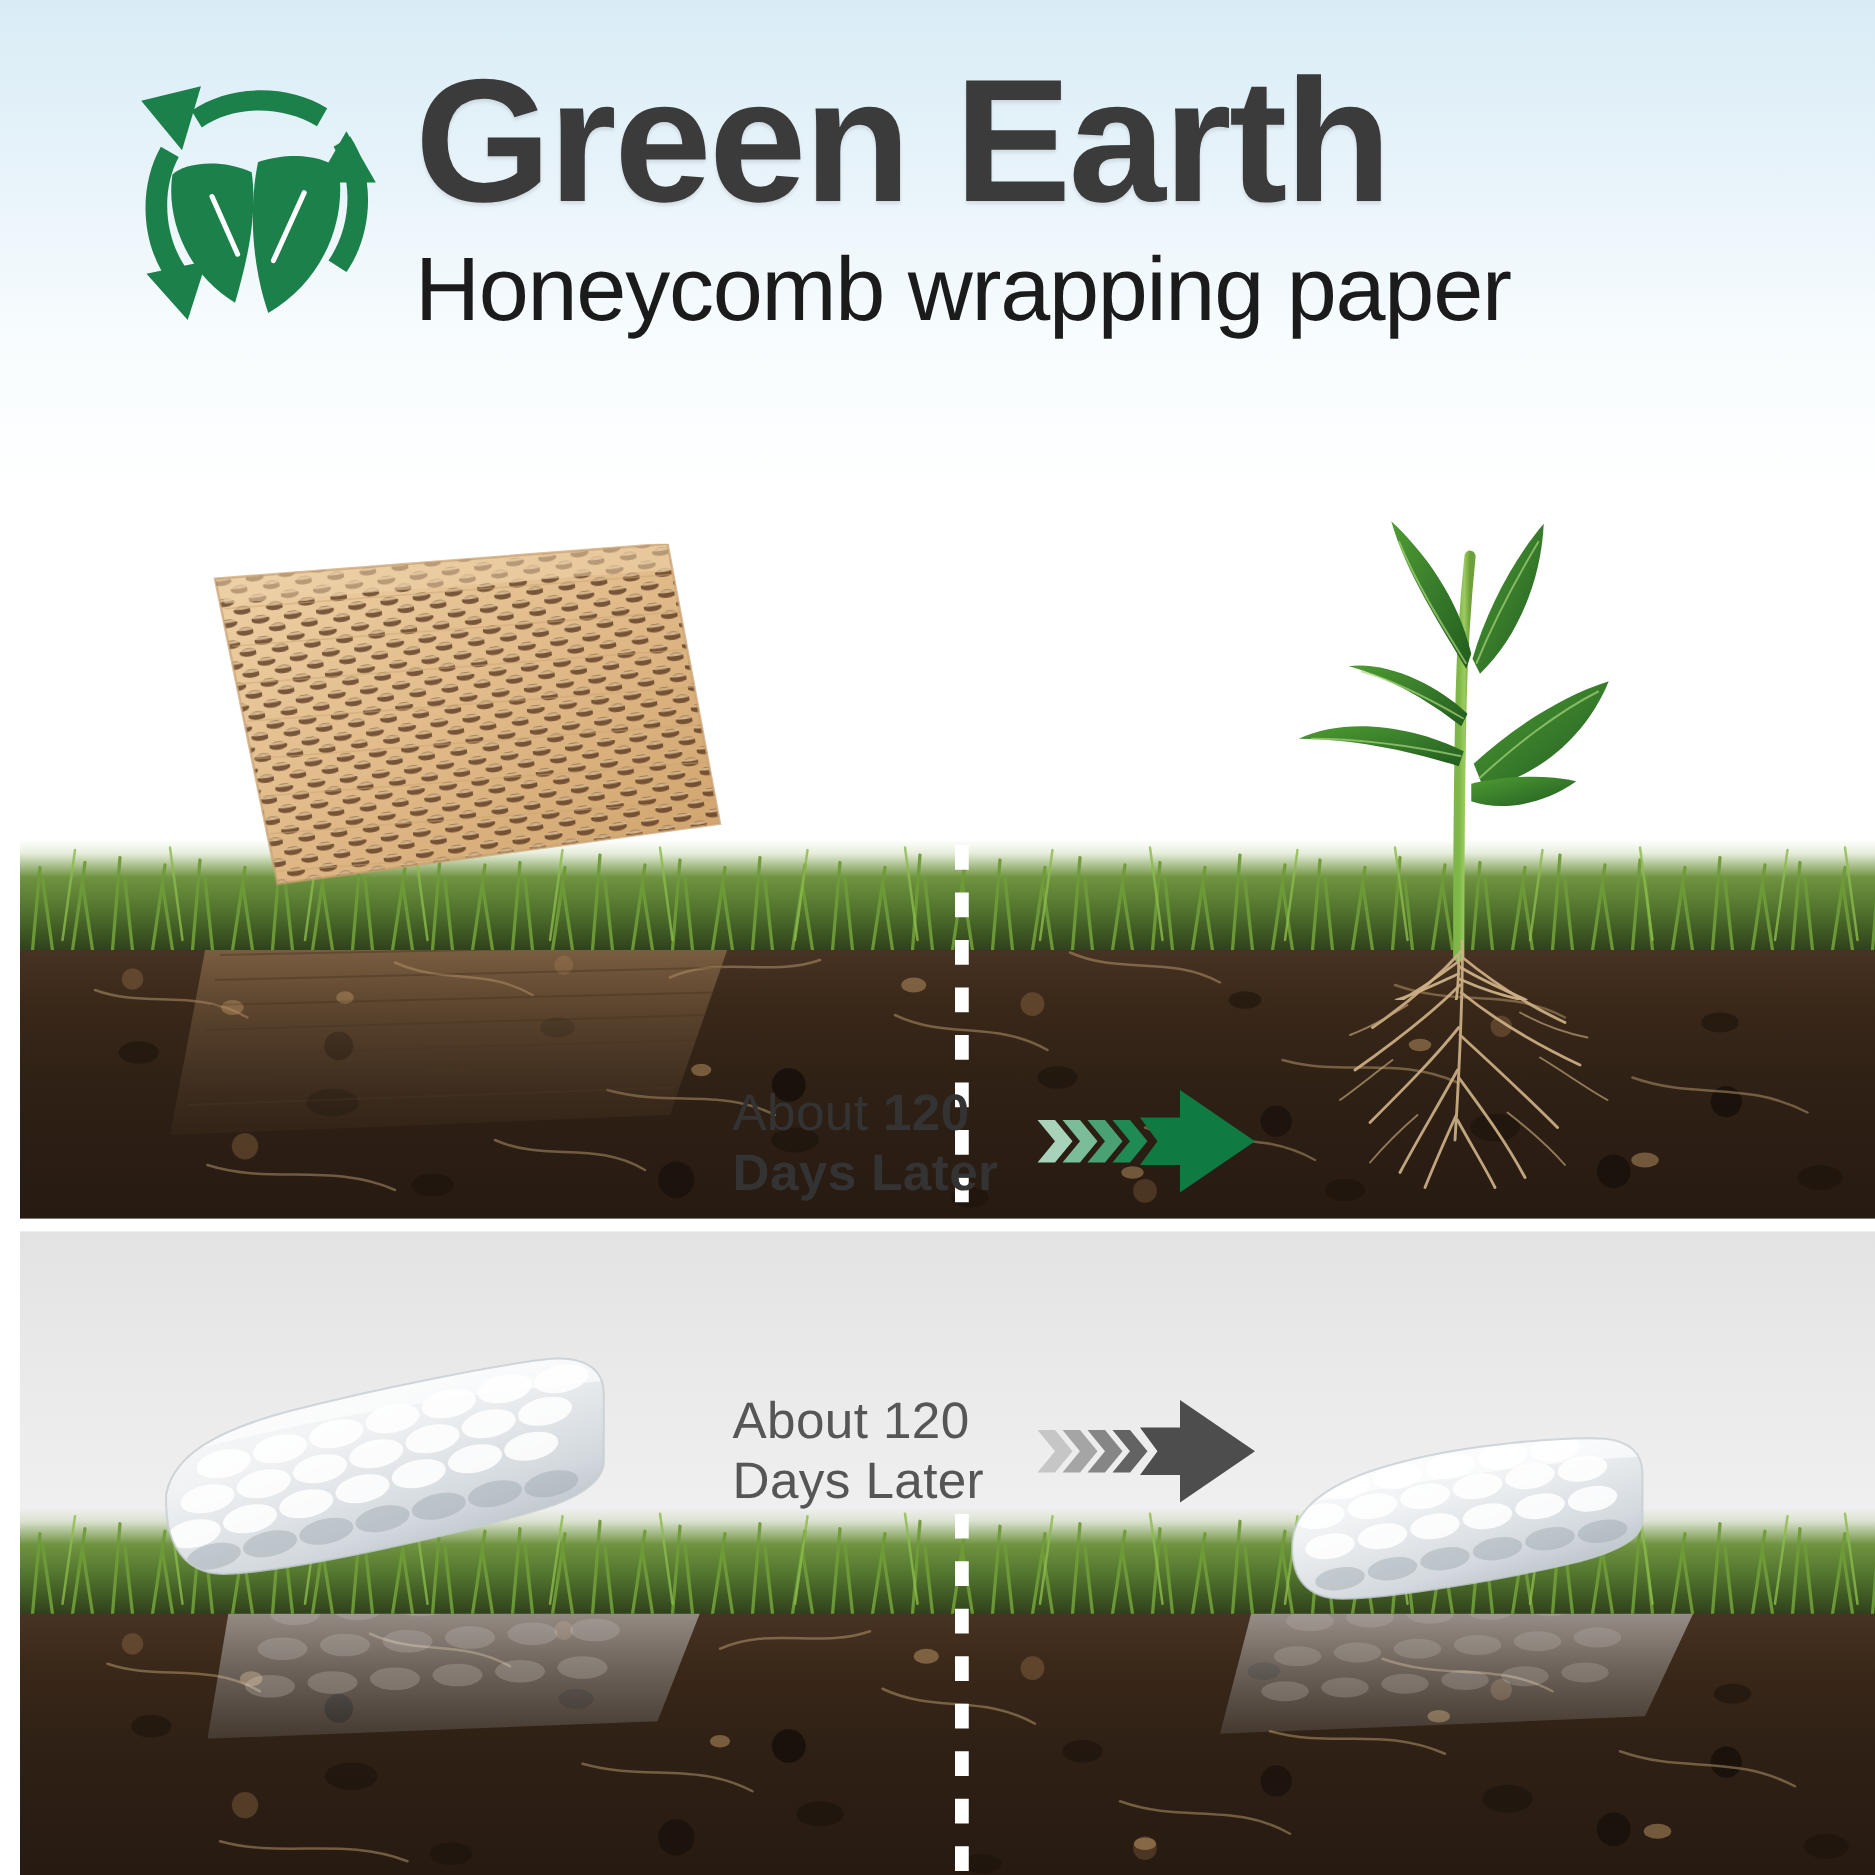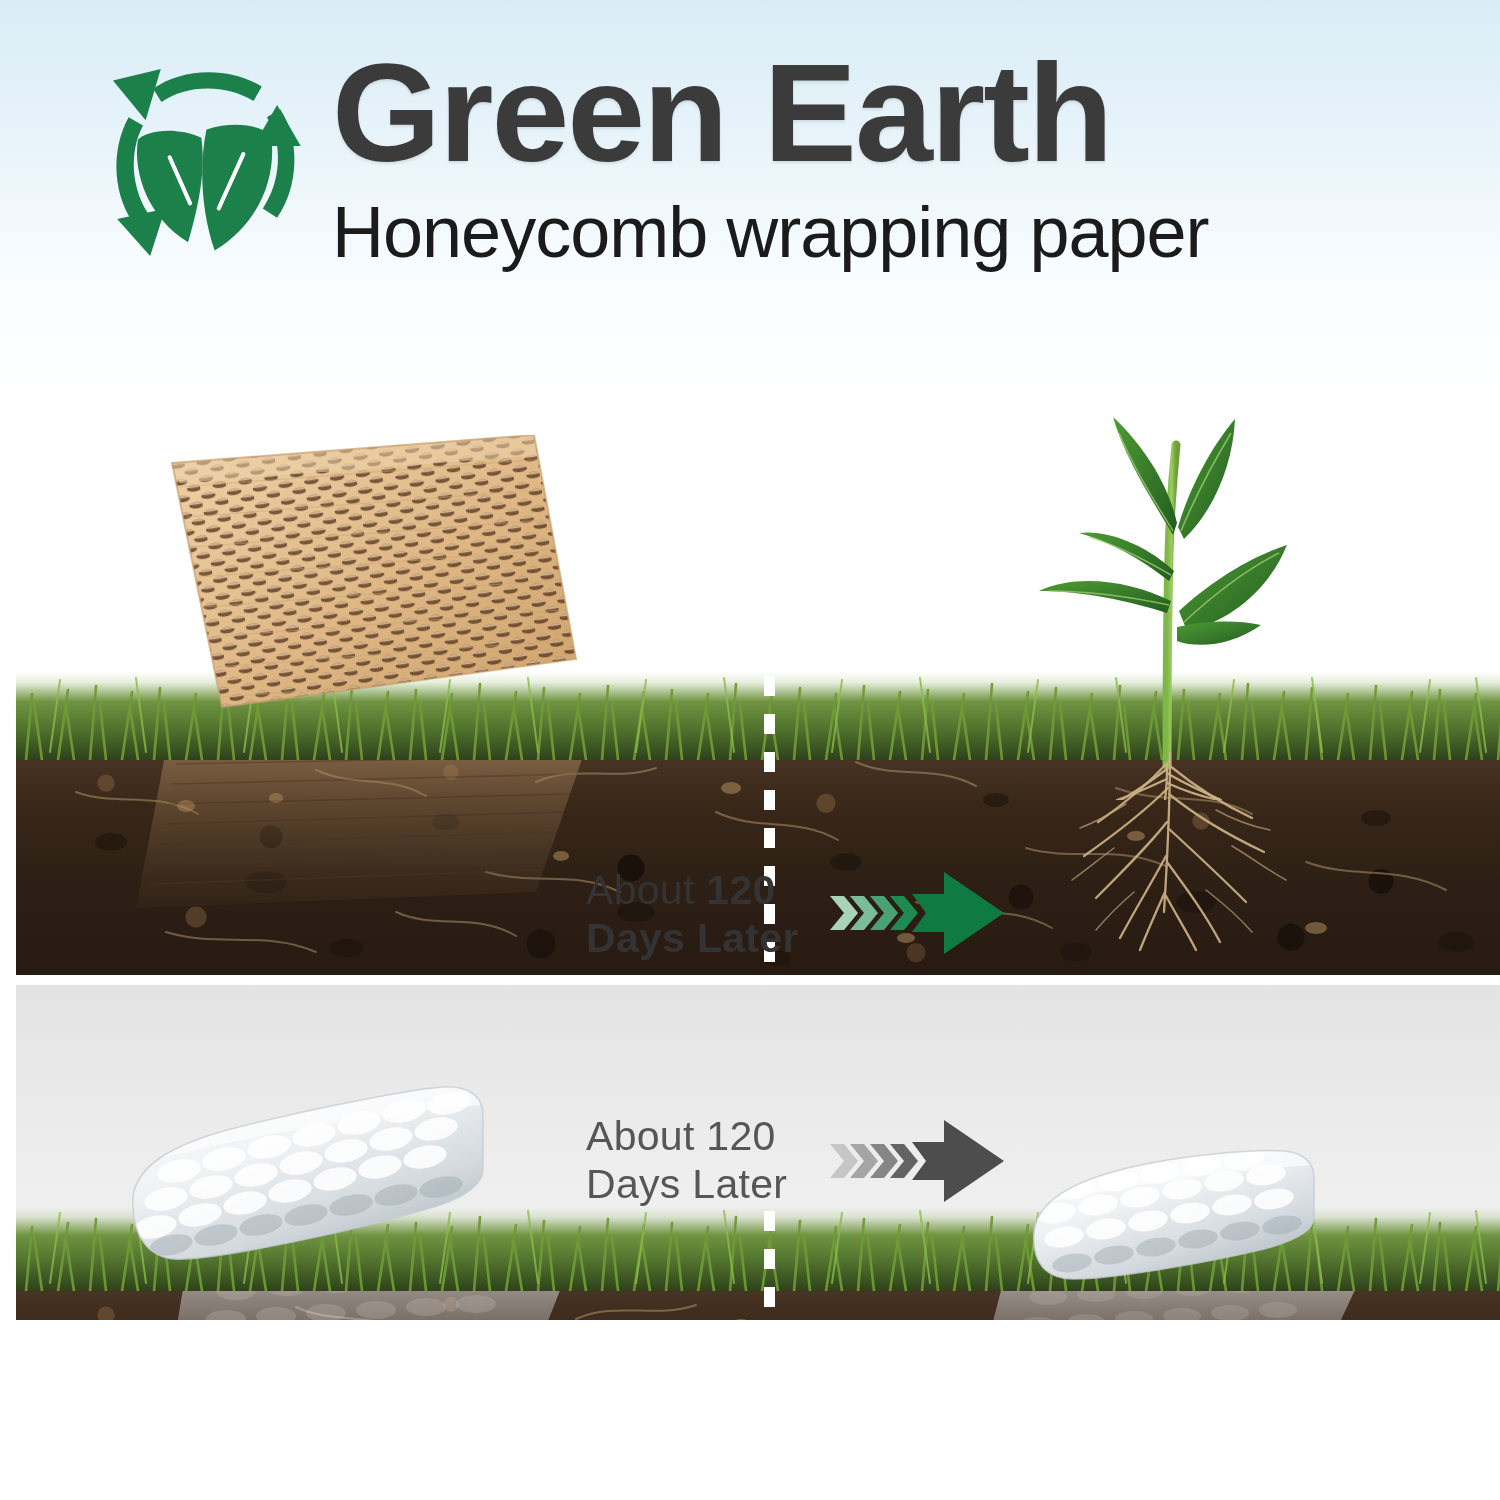--- a/index.html
+++ b/index.html
@@ -3,21 +3,21 @@
 <meta charset="utf-8">
 <style>
   * { margin:0; padding:0; box-sizing:border-box; }
   html,body { width:1500px; height:1500px; }
   body {
     font-family:"Liberation Sans", sans-serif;
     background:#ffffff;
     overflow:hidden;
     position:relative;
   }
-  #page { position:relative; width:1500px; height:1320px; overflow:hidden; }
+  #page { position:relative; width:1500px; height:1500px; overflow:hidden; }
 
   
   .header {
     position:absolute; left:0; top:0; width:1500px; height:400px;
     background:linear-gradient(180deg,#d9ecf6 0%, #e9f4fa 38%, #f7fcfe 66%, #ffffff 100%);
   }
   .brand-row {
     position:absolute; left:100px; top:55px; width:1320px; height:230px;
   }
   .logo { position:absolute; left:0; top:5px; width:215px; height:215px; }

